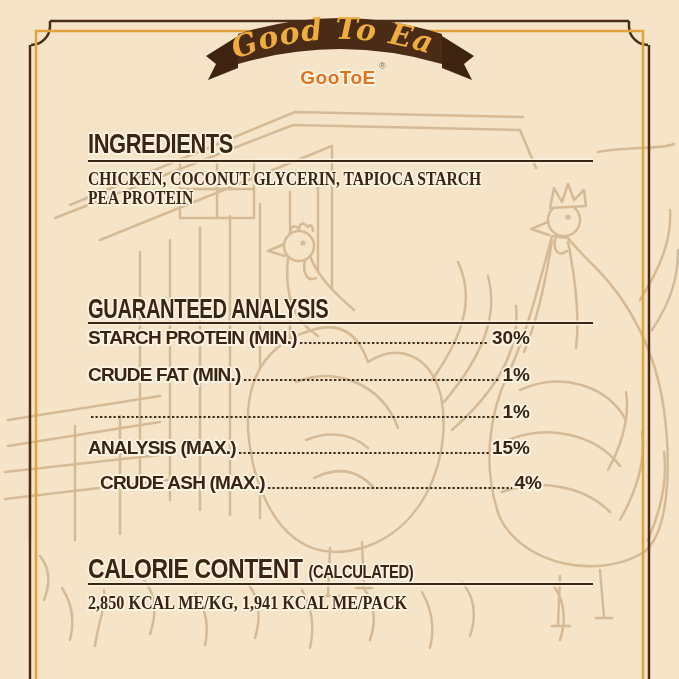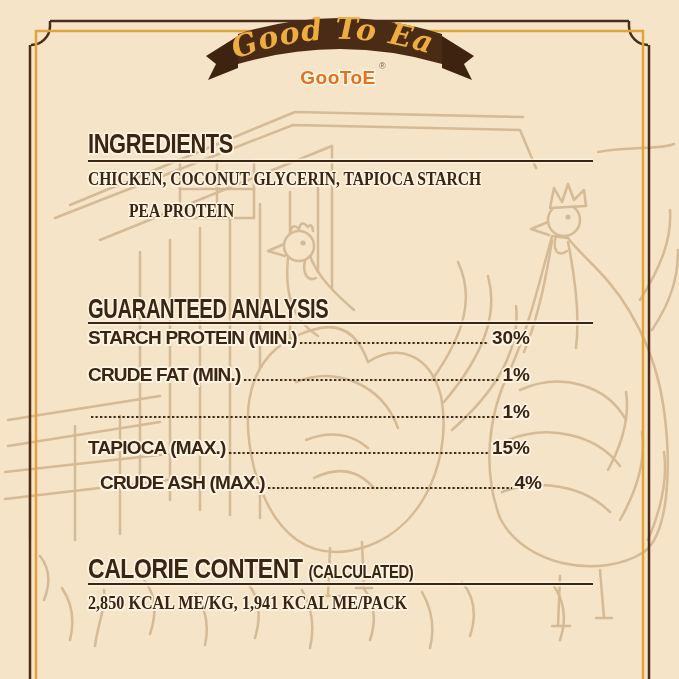--- a/index.html
+++ b/index.html
@@ -127,21 +127,21 @@
 <main class="layer" style="width:679px;height:526px;z-index:4">
 
   <section>
     <div class="abs heading ink" style="left:88px;top:129px;">
       <span class="hscale sx78">INGREDIENTS</span>
     </div>
     <div class="abs rule" style="left:88px;top:160px;"></div>
     <div class="abs body-line ink" style="left:88px;top:167px;">
       <span class="hscale sx82">CHICKEN, COCONUT GLYCERIN, TAPIOCA STARCH</span>
     </div>
-    <div class="abs body-line ink" style="left:88px;top:199px;margin-left:41px;">
+    <div class="abs body-line ink" style="left:88px;top:186px;">
       <span class="hscale sx82">PEA PROTEIN</span>
     </div>
   </section>
 
   <section>
     <div class="abs heading ink" style="left:88px;top:294px;">
       <span class="hscale sx72">GUARANTEED ANALYSIS</span>
     </div>
     <div class="abs rule" style="left:88px;top:322px;"></div>
 
@@ -153,21 +153,21 @@
     <div class="abs ga-row ink" style="top:364px;">
       <span class="row-label">CRUDE FAT (MIN.)</span>
       <span class="leader"></span>
       <span class="row-value">1%</span>
     </div>
     <div class="abs ga-row ink" style="top:401px;">
       <span class="leader"></span>
       <span class="row-value">1%</span>
     </div>
     <div class="abs ga-row ink" style="top:437px;">
-      <span class="row-label">TAPIOCA (MAX.)</span>
+      <span class="row-label">ANALYSIS (MAX.)</span>
       <span class="leader"></span>
       <span class="row-value">15%</span>
     </div>
     <div class="abs ga-row ink" style="top:472px;padding-left:12px;">
       <span class="row-label">CRUDE ASH (MAX.)</span>
       <span class="leader"></span>
       <span class="row-value">4%</span>
     </div>
   </section>
 

